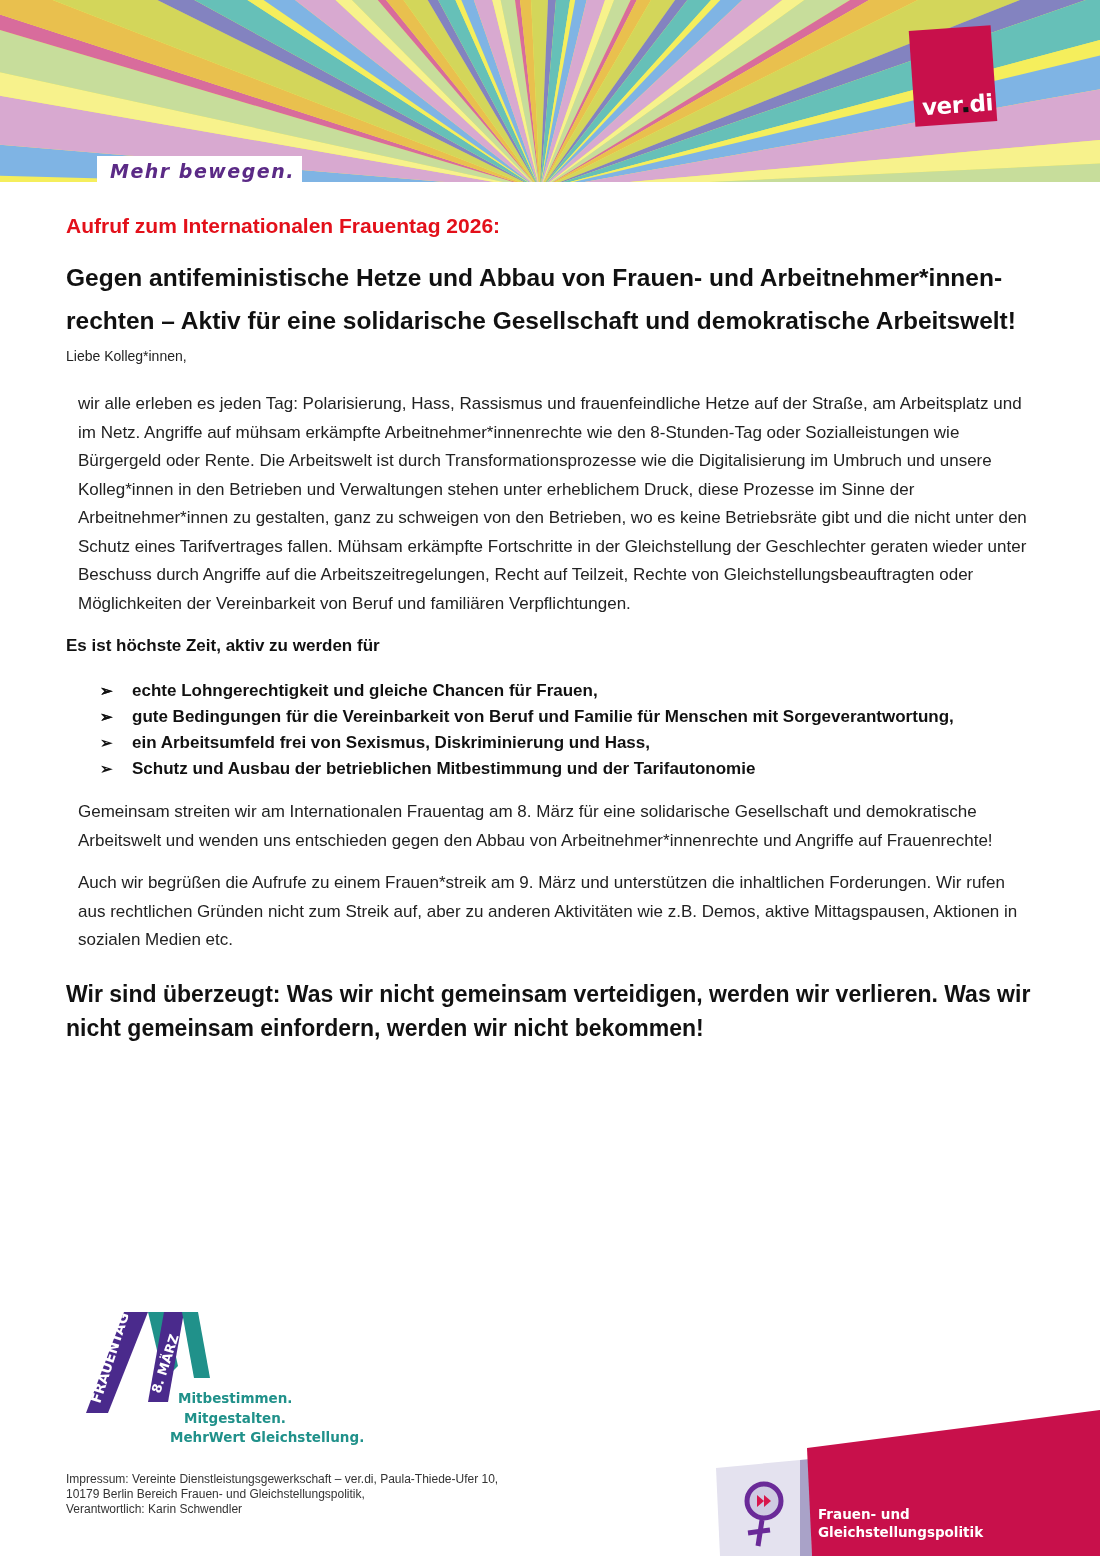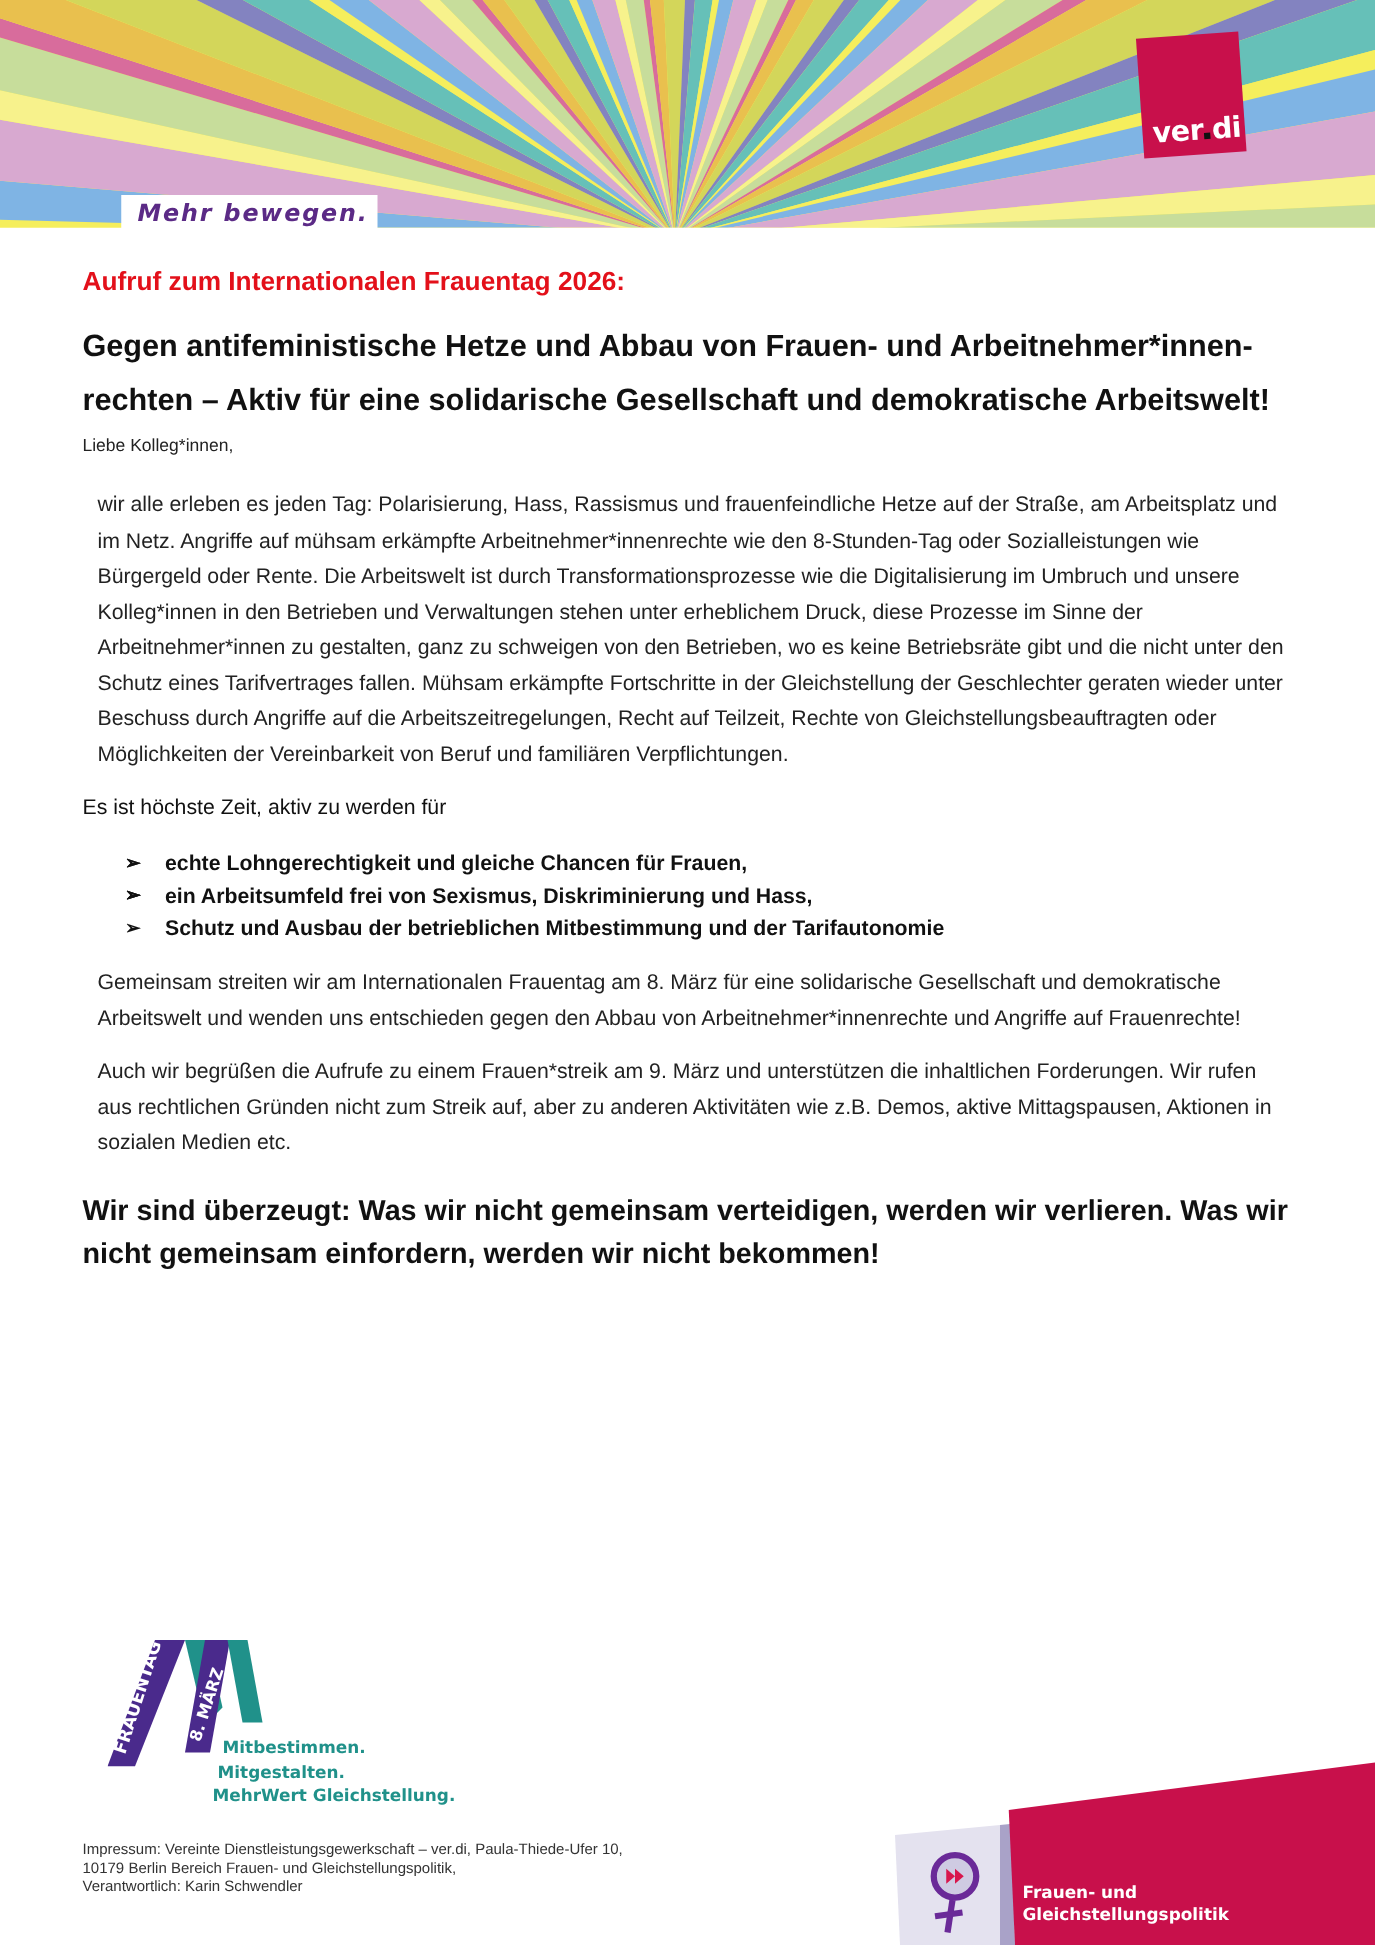--- a/index.html
+++ b/index.html
@@ -13,21 +13,21 @@
   .logo { position: absolute; left: 912px; top: 28px; width: 82px; height: 96px; background: #c8104b; transform: rotate(-4deg); }
   .logo-text { position: absolute; left: 8px; bottom: 6px; font-family: "DejaVu Sans", sans-serif; font-weight: bold; font-size: 23px; color: #ffffff; letter-spacing: -0.5px; }
   .logo-dot { display: inline-block; width: 5px; height: 5px; background: #111; margin: 0 1px; vertical-align: baseline; }
 
   
   .content { position: absolute; left: 66px; top: 214px; width: 970px; }
   .kicker { font-size: 21px; font-weight: bold; color: #e3101a; margin: 0 0 18px 0; }
   .headline { font-size: 24.5px; font-weight: bold; line-height: 43px; margin: 0 0 6px 0; color: #111; }
   .greeting { font-size: 14px; margin: 6px 0 26px 0; color: #222; }
   .para { font-size: 17px; line-height: 28.5px; margin: 0 0 14px 12px; color: #222; }
-  .lead-in { font-size: 17px; font-weight: normal; margin: 18px 0 22px 0; color: #111; }
+  .lead-in { font-size: 17px; font-weight: bold; margin: 18px 0 22px 0; color: #111; }
   ul.demands { list-style: none; margin: 0 0 16px 0; padding: 0 0 0 34px; }
   ul.demands li { position: relative; font-size: 17px; font-weight: bold; line-height: 26px; padding-left: 32px; color: #111; }
   ul.demands li .arrow { position: absolute; left: 0; top: 0; font-size: 15px; }
   .para2 { margin-top: 14px; }
   .closing { font-size: 23px; font-weight: bold; line-height: 34px; margin: 22px 0 0 0; color: #111; }
 
   
   .ft-logo { position: absolute; left: 86px; top: 1310px; width: 280px; height: 115px; }
   .ft-line { position: absolute; left: 175px; font-family: "DejaVu Sans", sans-serif; font-size: 13.5px; color: #20918a; font-weight: bold; margin-top: 24px; }
 
@@ -109,40 +109,40 @@
 <div class="content">
   <div class="kicker">Aufruf zum Internationalen Frauentag 2026:</div>
   <div class="headline">Gegen antifeministische Hetze und Abbau von Frauen- und Arbeitnehmer*innen-rechten – Aktiv für eine solidarische Gesellschaft und demokratische Arbeitswelt!</div>
   <div class="greeting">Liebe Kolleg*innen,</div>
   <p class="para">wir alle erleben es jeden Tag: Polarisierung, Hass, Rassismus und frauenfeindliche Hetze auf der Straße, am Arbeitsplatz und im Netz. Angriffe auf mühsam erkämpfte Arbeitnehmer*innenrechte wie den 8-Stunden-Tag oder Sozialleistungen wie Bürgergeld oder Rente. Die Arbeitswelt ist durch Transformationsprozesse wie die Digitalisierung im Umbruch und unsere Kolleg*innen in den Betrieben und Verwaltungen stehen unter erheblichem Druck, diese Prozesse im Sinne der Arbeitnehmer*innen zu gestalten, ganz zu schweigen von den Betrieben, wo es keine Betriebsräte gibt und die nicht unter den Schutz eines Tarifvertrages fallen. Mühsam erkämpfte Fortschritte in der Gleichstellung der Geschlechter geraten wieder unter Beschuss durch Angriffe auf die Arbeitszeitregelungen, Recht auf Teilzeit, Rechte von Gleichstellungsbeauftragten oder Möglichkeiten der Vereinbarkeit von Beruf und familiären Verpflichtungen.</p>
   <div class="lead-in">Es ist höchste Zeit, aktiv zu werden für</div>
   <ul class="demands">
     <li><span class="arrow">➢</span></li>
     <li><span class="arrow">➢</span><span>echte Lohngerechtigkeit und gleiche Chancen für Frauen,</span></li>
     <li><span class="arrow">➢</span></li>
-    <li><span class="arrow">➢</span></li>
+    <li><span class="arrow">➢</span><span>gute Bedingungen für die Vereinbarkeit von Beruf und Familie für Menschen mit Sorgeverantwortung,</span></li>
     <li><span class="arrow">➢</span><span>ein Arbeitsumfeld frei von Sexismus, Diskriminierung und Hass,</span></li>
     <li><span class="arrow">➢</span><span>Schutz und Ausbau der betrieblichen Mitbestimmung und der Tarifautonomie</span></li>
   </ul>
   <p class="para para2">Gemeinsam streiten wir am Internationalen Frauentag am 8. März für eine solidarische Gesellschaft und demokratische Arbeitswelt und wenden uns entschieden gegen den Abbau von Arbeitnehmer*innenrechte und Angriffe auf Frauenrechte!</p>
   <p class="para">Auch wir begrüßen die Aufrufe zu einem Frauen*streik am 9. März und unterstützen die inhaltlichen Forderungen. Wir rufen aus rechtlichen Gründen nicht zum Streik auf, aber zu anderen Aktivitäten wie z.B. Demos, aktive Mittagspausen, Aktionen in sozialen Medien etc.</p>
   <div class="closing">Wir sind überzeugt: Was wir nicht gemeinsam verteidigen, werden wir verlieren. Was wir nicht gemeinsam einfordern, werden wir nicht bekommen!</div>
 </div>
 
 <div class="ft-logo">
   <svg width="280" height="115" viewBox="0 0 280 115">
     <polygon points="38,2 62,2 22,103 0,103" fill="#4a2a8c"></polygon>
     <polygon points="62,2 80,2 92,56 78,70" fill="#20918a"></polygon>
     <polygon points="78,2 98,2 82,92 62,92" fill="#4a2a8c"></polygon>
     <polygon points="96,2 112,2 124,68 108,68" fill="#20918a"></polygon>
     <text x="14" y="94" transform="rotate(-72 14 94)" font-family="DejaVu Sans, sans-serif" font-weight="bold" font-size="14" fill="#ffffff">FRAUENTAG</text>
     <text x="74" y="84" transform="rotate(-72 74 84)" font-family="DejaVu Sans, sans-serif" font-weight="bold" font-size="13" fill="#ffffff">8. MÄRZ</text>
   </svg>
   <div class="ft-line" style="top:56px;left:92px">Mitbestimmen.</div>
-  <div class="ft-line" style="top:76px;left:88px">Mitgestalten.</div>
+  <div class="ft-line" style="top:76px;left:98px">Mitgestalten.</div>
   <div class="ft-line" style="top:95px;left:84px">MehrWert Gleichstellung.</div>
 </div>
 
 <div class="footer-band">
   <svg width="1100" height="156" viewBox="0 0 1100 156">
     <polygon points="716,68 800,60 800,156 720,156" fill="#e4e2ef"></polygon>
     <polygon points="800,60 810,59 812,156 800,156" fill="#a9a2c8"></polygon>
     <polygon points="807,48 1100,10 1100,156 812,156" fill="#c8104b"></polygon>
     <g>
       <circle cx="764" cy="101" r="17" fill="#cfcbe2" stroke="#6a2a98" stroke-width="5"></circle>

